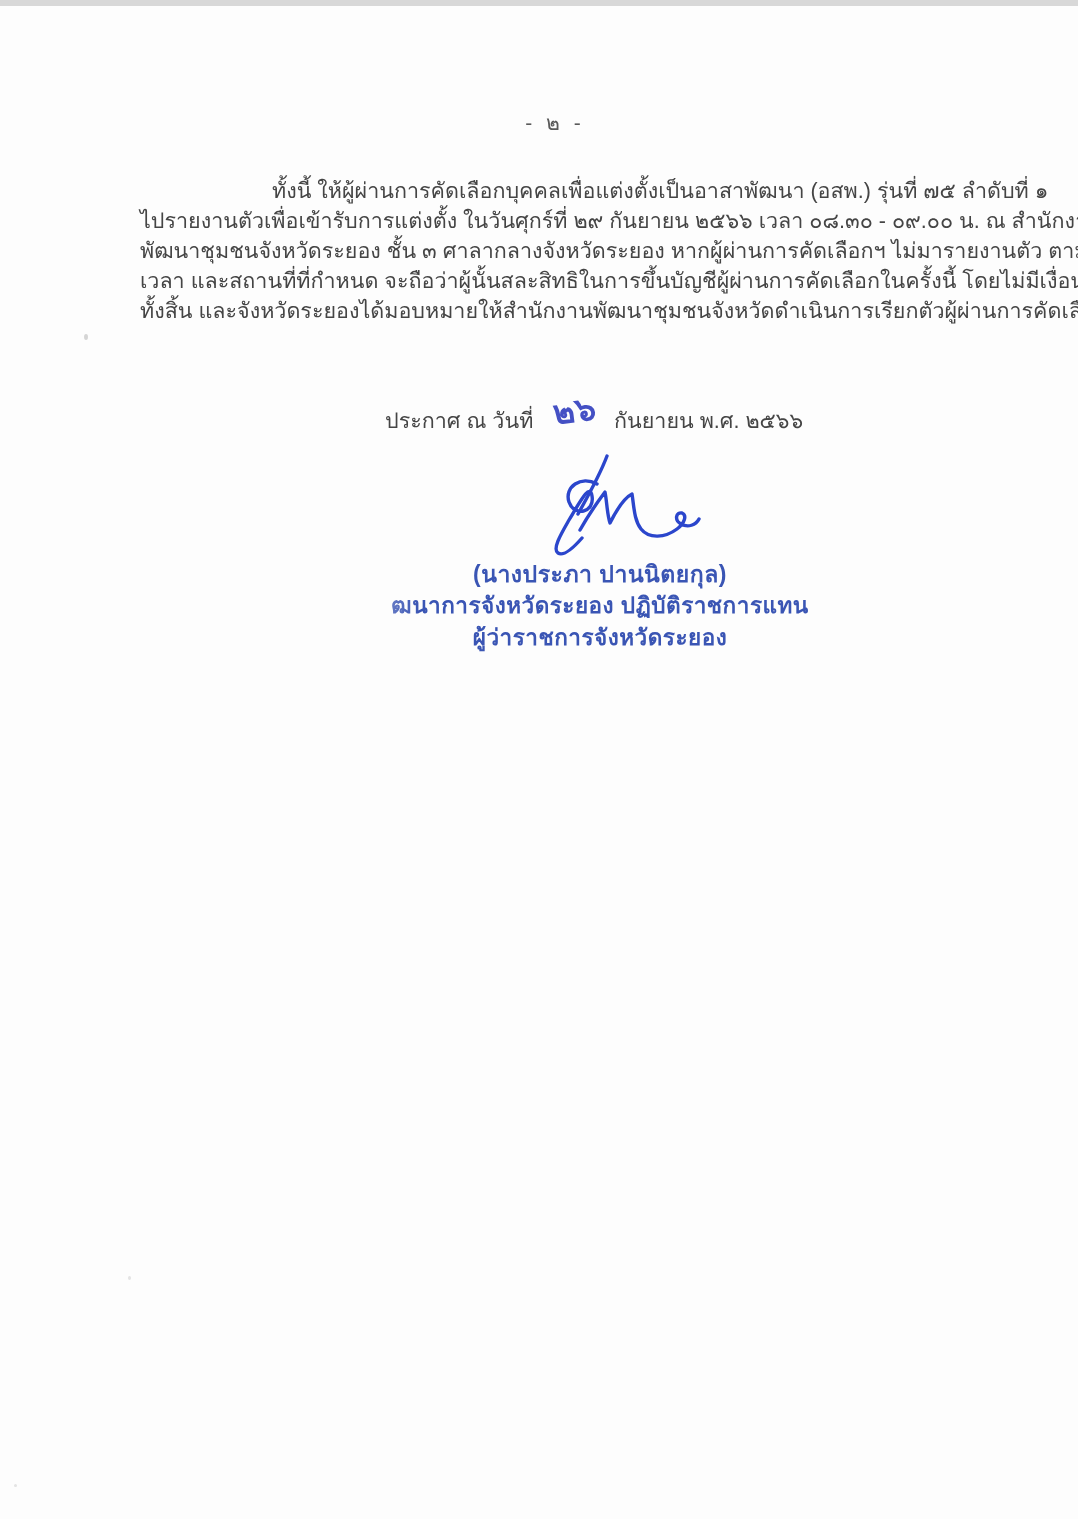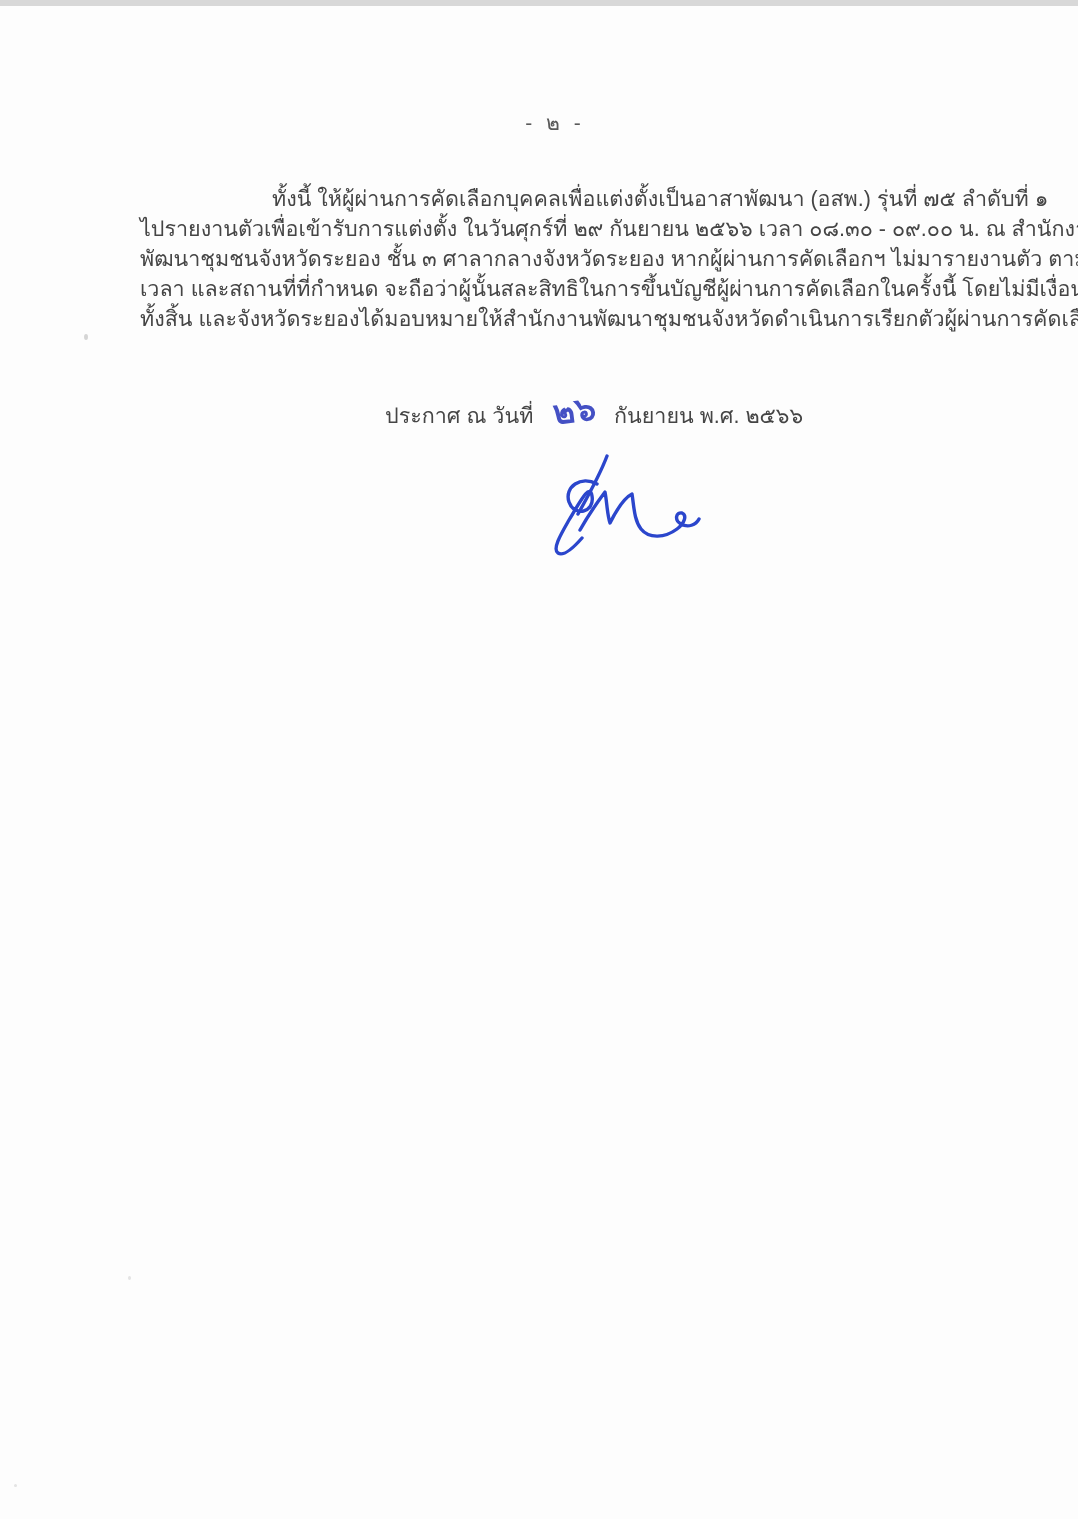--- a/index.html
+++ b/index.html
@@ -35,35 +35,34 @@
   }
   .paragraph {
     position: absolute;
     top: 176px;
     left: 140px;
     width: 850px;
     font-size: 21.5px;
     line-height: 30px;
     color: #454545;
     text-align: center;
-    margin-top: 8px;
   }
   .paragraph .line {
     white-space: nowrap;
     height: 30px;
   }
   .paragraph .line.indent {
     margin-left: 132px;
   }
   .date-line {
     position: absolute;
     top: 398px;
     left: 385px;
     display: flex;
-    align-items: flex-start;
+    align-items: flex-end;
     font-size: 21.5px;
     color: #454545;
     white-space: nowrap;
   }
   .date-line .handwritten {
     display: inline-block;
     margin: -14px 18px 0 20px;
     font-size: 33px;
     color: #4450c4;
     transform: rotate(-7deg);
@@ -136,18 +135,23 @@
     <g fill="none" stroke="#2b46cc" stroke-width="3.4" stroke-linecap="round" stroke-linejoin="round">
 
       <path d="M72,6 C66,22 52,48 43,64"></path>
 
       <path d="M62,34 C46,25 29,37 34,52 C39,67 60,63 57,46 C55,33 46,50 34,70 C26,84 17,99 23,103 C29,107 40,96 47,88"></path>
 
       <path d="M45,80 C54,64 64,50 70,42 C72,52 72,64 75,73 C81,61 89,48 97,44 C99,56 99,70 106,79 C114,89 130,88 142,79 C150,73 152,65 147,63 C141,62 139,70 146,74 C153,78 161,75 164,69"></path>
     </g>
   </svg>
 
+  <div class="sign-block">
+    <div class="sign-name">(นางประภา ปานนิตยกุล)</div>
+    <div class="sign-title faded-start">ฒนาการจังหวัดระยอง ปฏิบัติราชการแทน</div>
+    <div class="sign-title">ผู้ว่าราชการจังหวัดระยอง</div>
+  </div>
 
   <div class="speck s1"></div>
   <div class="speck s2"></div>
   <div class="speck s3"></div>
 
 </div>
 
 </body></html>

